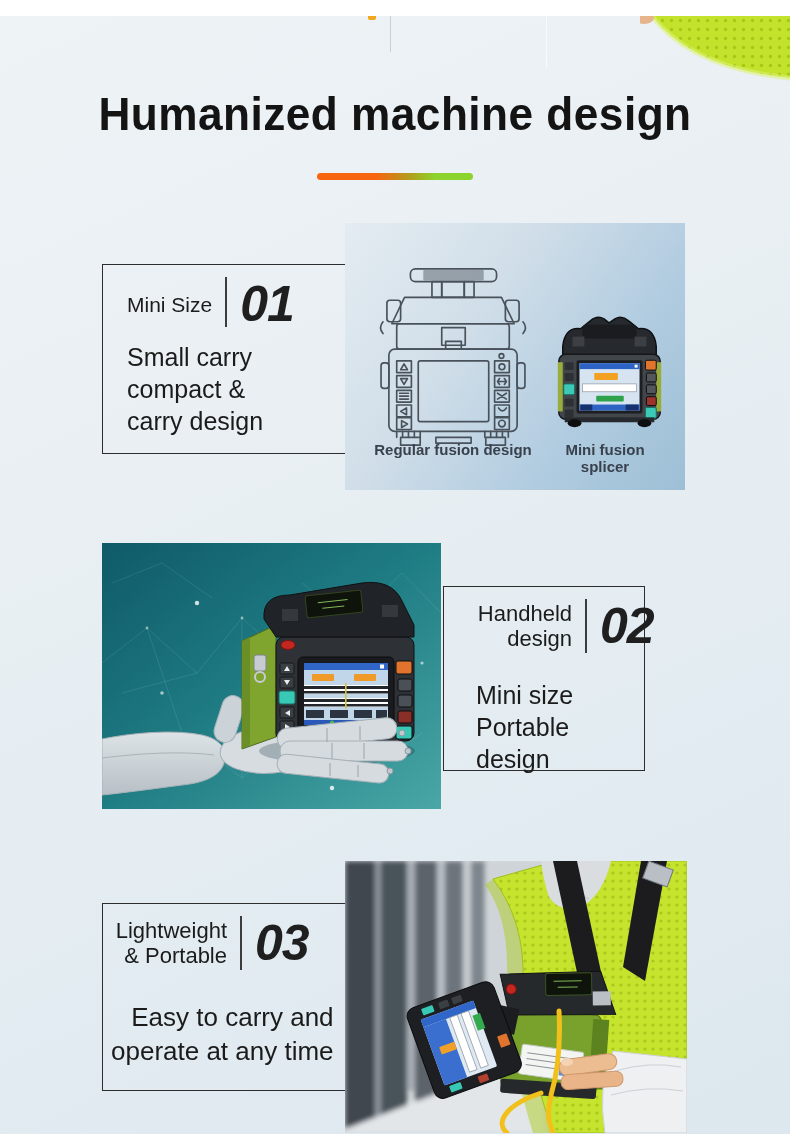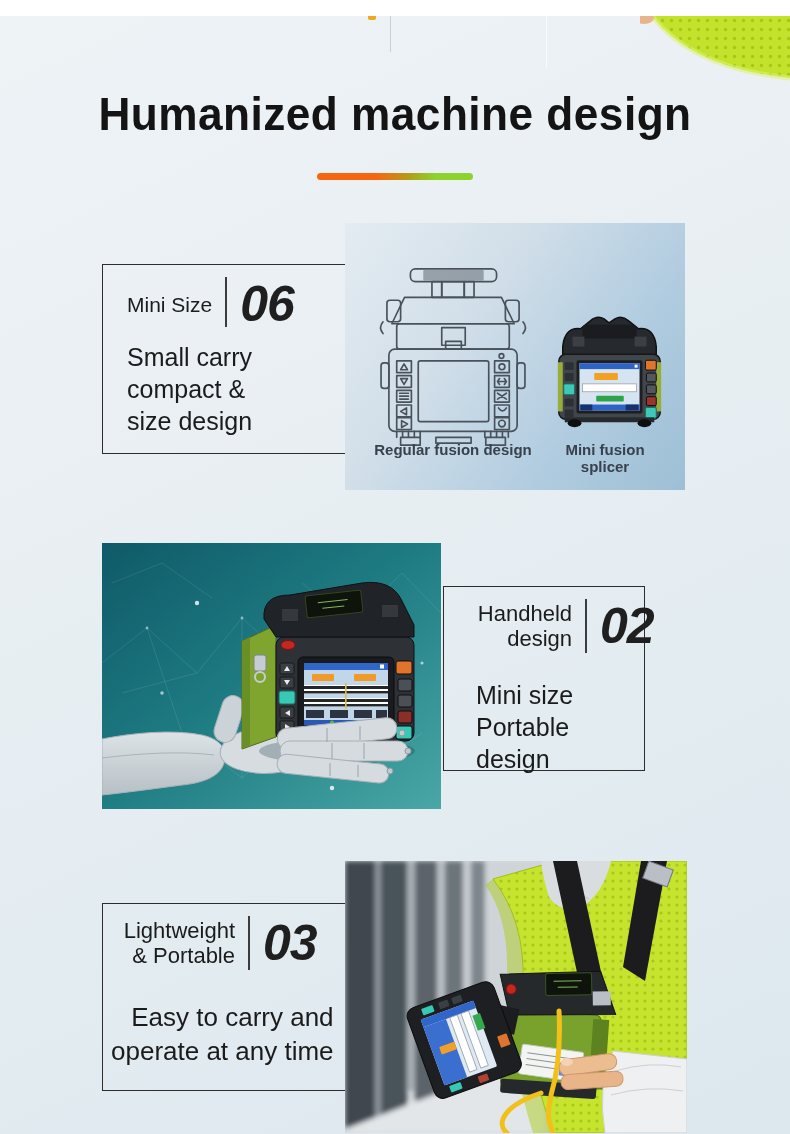--- a/index.html
+++ b/index.html
@@ -30,21 +30,21 @@
   }
 
   .feature-box { position:absolute; border:1px solid #2d2d2d; z-index:1; background:transparent; }
   .box1 { left:102px; top:248px; width:278px; height:190px; }
   .box2 { left:443px; top:570px; width:202px; height:185px; }
   .box3 { left:102px; top:887px; width:280px; height:188px; }
 
   .feature-head { position:absolute; display:flex; align-items:center; }
   .box1 .feature-head { left:24px; top:12px; }
   .box2 .feature-head { left:28px; top:12px; }
-  .box3 .feature-head { left:10px; top:12px; }
+  .box3 .feature-head { left:2px; top:12px; }
 
   .feature-label { font-size:21px; color:#1b1b1b; line-height:25px; white-space:nowrap; }
   .feature-label.right { text-align:right; }
   .box2 .feature-label { width:100px; font-size:22px; }
   .box3 .feature-label { width:122px; font-size:22px; }
   .head-divider { width:2px; background:#3c3c3c; margin:0 13px; align-self:stretch; }
   .box1 .head-divider { height:50px; }
   .feature-number {
     font-size:50px; font-style:italic; font-weight:600; color:#1f1f1f;
     letter-spacing:-1px; line-height:54px; padding-right:4px;
@@ -94,26 +94,26 @@
     </svg>
   </div>
 
   <h1 class="page-title">Humanized machine design</h1>
   <div class="accent-bar"></div>
 
   <div class="feature-box box1">
     <div class="feature-head">
       <div class="feature-label">Mini Size</div>
       <div class="head-divider"></div>
-      <div class="feature-number">06</div>
+      <div class="feature-number">01</div>
     </div>
     <div class="feature-desc">
       <div>Small carry</div>
       <div>compact &amp;</div>
-      <div>size design</div>
+      <div>carry design</div>
     </div>
   </div>
 
   <div class="panel1">
 
     <svg class="regular-splicer" width="172" height="186" viewBox="0 0 175 190">
       <g fill="none" stroke="#49525b" stroke-width="1.7" stroke-linejoin="round" stroke-linecap="round">
         <rect x="44" y="4" width="88" height="13" rx="5"></rect>
         <rect x="58" y="6" width="60" height="9" fill="#49525b" opacity="0.45"></rect>
         <rect x="66" y="17" width="10" height="16"></rect>

